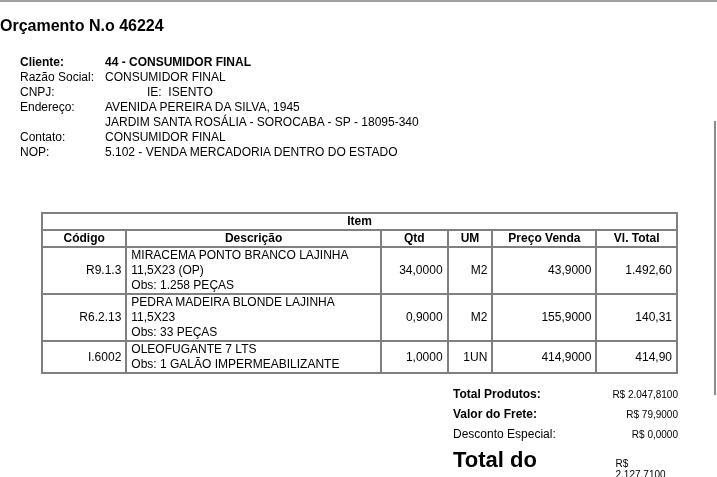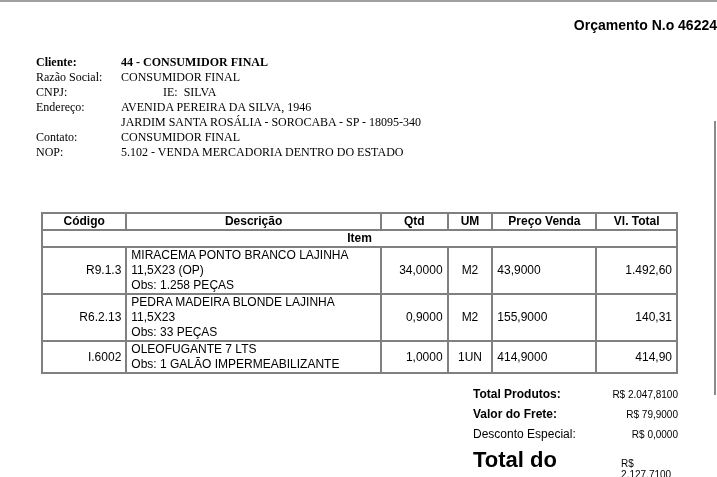--- a/index.html
+++ b/index.html
@@ -3,47 +3,47 @@
 <meta charset="utf-8">
 <style>
   html, body { margin: 0; padding: 0; }
   body {
     width: 717px; height: 477px; overflow: hidden; background: #ffffff;
     font-family: "Liberation Sans", sans-serif; color: #000; position: relative;
     font-size: 12px;
   }
   .topline { position: absolute; left: 0; top: 0; width: 717px; height: 2px; background: #a0a0a0; }
   .scroll-thumb { position: absolute; left: 714px; top: 121px; width: 2px; height: 274px; background: #8a8a8a; }
-  .title { position: absolute; left: 0; width: 717px; top: 17px; text-align: right; font-weight: bold; font-size: 14px; }
-  .info { position: absolute; left: 36px; top: 55px; font-family: Liberation Serif, serif; }
+  .title { position: absolute; left: 0; width: 717px; top: 17px; text-align: left; font-weight: bold; font-size: 16px; }
+  .info { position: absolute; left: 20px; top: 55px; }
   .info-row { display: flex; height: 15px; line-height: 15px; font-size: 12px; }
   .info-row .lbl { width: 85px; }
   .info-row .val { white-space: pre; }
   .info-row.bold { font-weight: bold; }
   .gap { display: inline-block; width: 42px; }
 
   table.items {
     position: absolute; left: 41px; top: 212px; width: 637px;
     border-collapse: collapse; border: 2px solid #808080; font-size: 12px;
   }
   table.items td, table.items th { border: 2px solid #808080; padding: 0 4px; line-height: 15px; }
   table.items th { font-weight: bold; text-align: center; height: 14px; }
   th.item-head { height: 15px; }
   .c-code { width: 75px; text-align: right; }
   .c-desc { width: 247px; text-align: left; }
   .c-qtd { width: 57px; text-align: right; }
-  .c-um { width: 35px; text-align: center; }
-  .c-preco { width: 95px; text-align: left; }
+  .c-um { width: 35px; text-align: right; }
+  .c-preco { width: 95px; text-align: right; }
   .c-total { width: 71px; text-align: right; }
   th.c-desc { text-align: left; }
   th.c-qtd, th.c-um, th.c-preco, th.c-total { text-align: center; }
 
   .totals { position: absolute; left: 453px; top: 387px; width: 225px; }
   .trow { display: flex; justify-content: space-between; align-items: baseline; }
-  .trow .tl { font-weight: bold; font-size: 12px; margin-left: 20px; }
+  .trow .tl { font-weight: bold; font-size: 12px; }
   .trow .tv { font-size: 10px; }
   .trow.r1 { height: 20px; }
   .trow.r2 { height: 20px; gap: 10px; }
   .trow.r3 { height: 20px; }
   .trow.r3 .tl { font-weight: normal; }
   .trow.r4 .tl { font-size: 22px; }
 </style>
 </head>
 <body>
 
@@ -58,52 +58,52 @@
     <span class="val">44 - CONSUMIDOR FINAL</span>
   </div>
   <div class="info-row">
     <span class="lbl">Razão Social:</span>
     <span class="val">CONSUMIDOR FINAL</span>
   </div>
   <div class="info-row">
     <span class="lbl">CNPJ:</span>
     <span class="gap"></span>
     <span>IE:</span>&nbsp;&nbsp;
-    <span>SILVA</span>
+    <span>ISENTO</span>
   </div>
   <div class="info-row">
     <span class="lbl">Endereço:</span>
-    <span class="val">AVENIDA PEREIRA DA SILVA, 1946</span>
+    <span class="val">AVENIDA PEREIRA DA SILVA, 1945</span>
   </div>
   <div class="info-row">
     <span class="lbl"></span>
     <span class="val">JARDIM SANTA ROSÁLIA - SOROCABA - SP - 18095-340</span>
   </div>
   <div class="info-row">
     <span class="lbl">Contato:</span>
     <span class="val">CONSUMIDOR FINAL</span>
   </div>
   <div class="info-row">
     <span class="lbl">NOP:</span>
     <span class="val">5.102 - VENDA MERCADORIA DENTRO DO ESTADO</span>
   </div>
 </div>
 
 <table class="items">
   <tbody>
       <tr>
+    <th class="item-head" colspan="6">Item</th>
+  </tr>
+  <tr>
     <th class="c-code">Código</th>
     <th class="c-desc">Descrição</th>
     <th class="c-qtd">Qtd</th>
     <th class="c-um">UM</th>
     <th class="c-preco">Preço Venda</th>
     <th class="c-total">Vl. Total</th>
-  </tr>
-  <tr>
-    <th class="item-head" colspan="6">Item</th>
   </tr>
   <tr>
     <td class="c-code">R9.1.3</td>
     <td class="c-desc">
       <div>MIRACEMA PONTO BRANCO LAJINHA</div>
       <div>11,5X23 (OP)</div>
       <div>Obs: 1.258 PEÇAS</div>
     </td>
     <td class="c-qtd">34,0000</td>
     <td class="c-um">M2</td>

